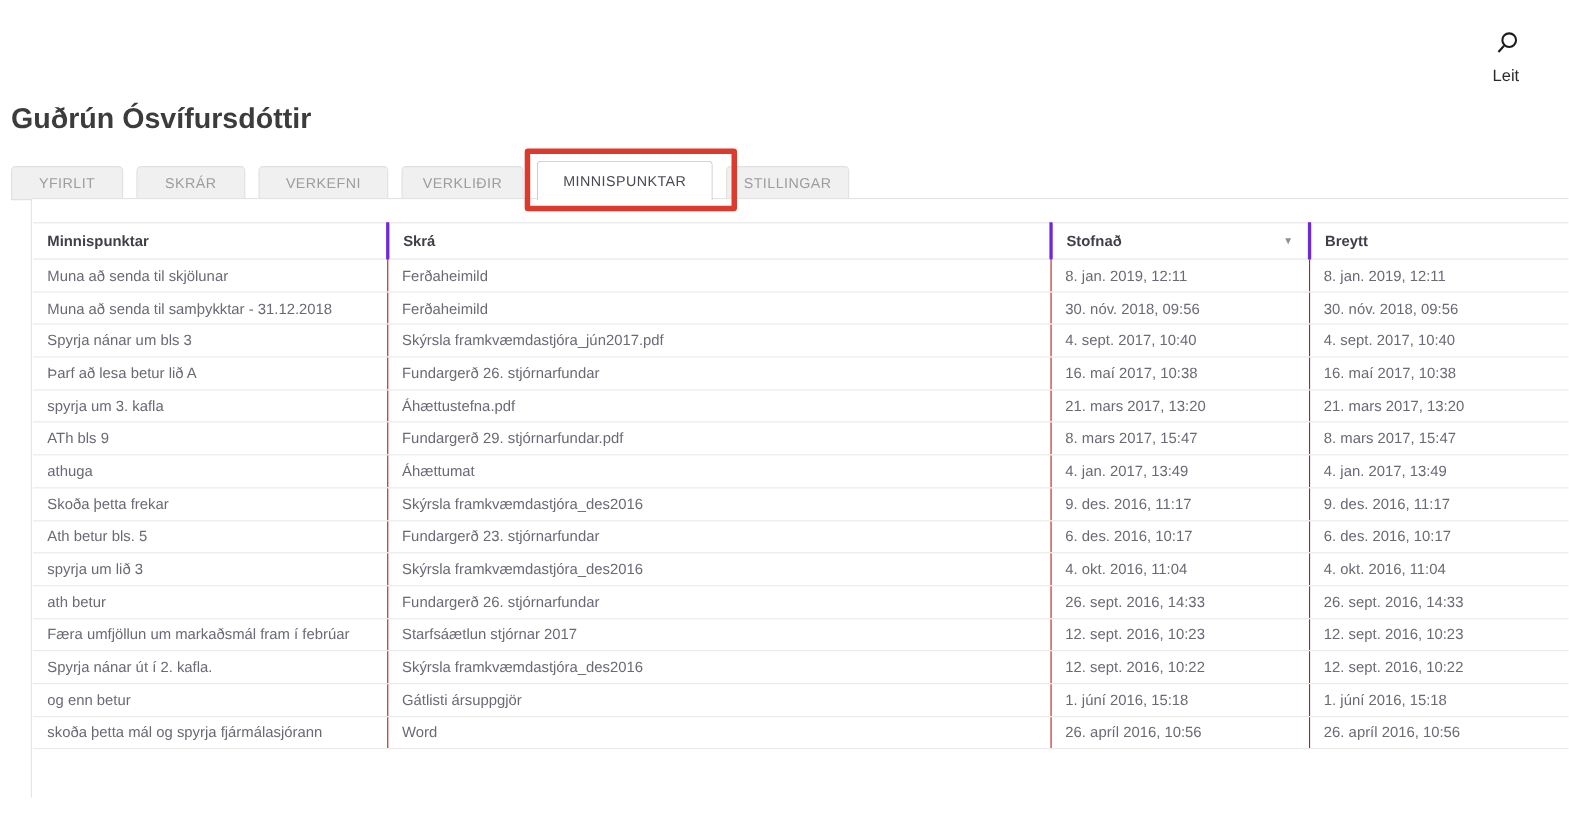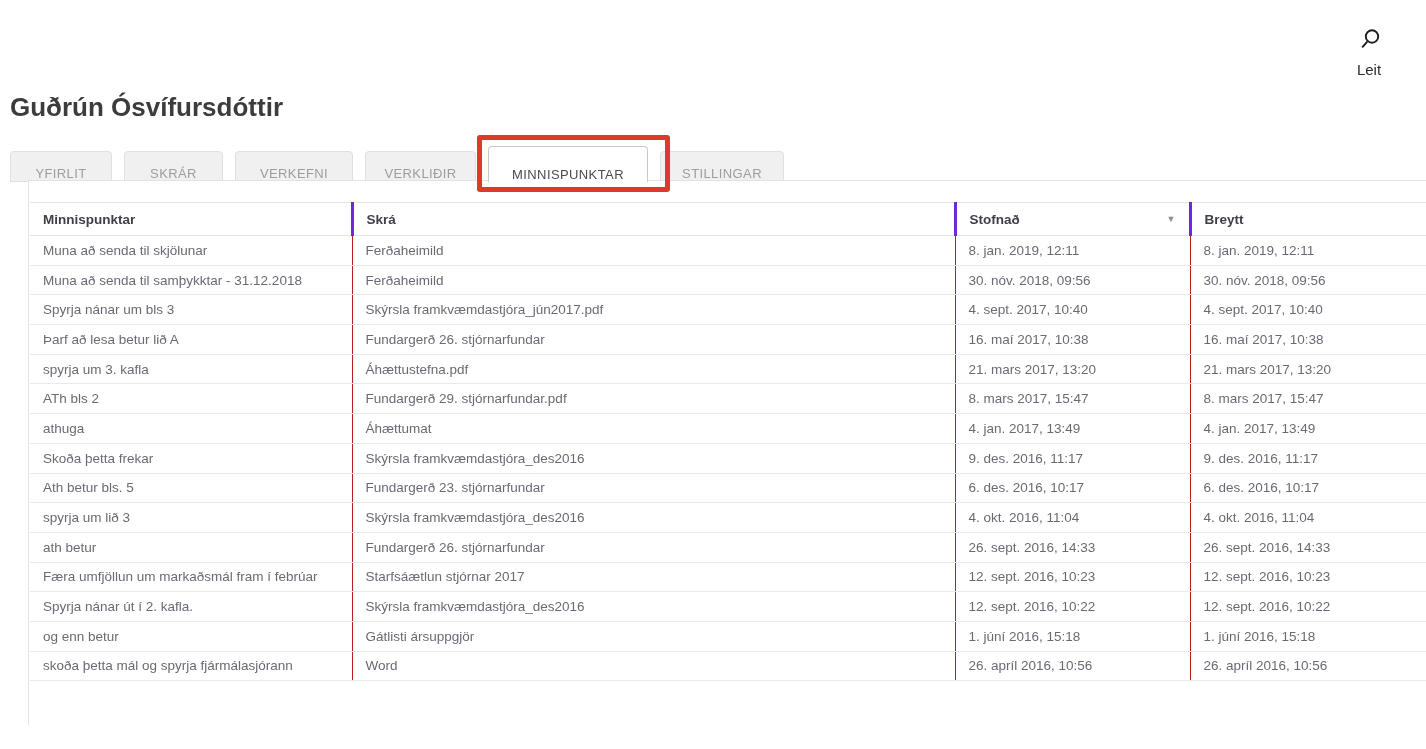--- a/index.html
+++ b/index.html
@@ -11,25 +11,25 @@
   .search-block { position:absolute; left:1340px; top:26px; width:58px; text-align:center; cursor:pointer; }
   .search-block svg { display:block; margin:0 auto 8px auto; }
   .search-label { font-size:15px; color:#2b2b2b; }
 
   
   .page-title { position:absolute; left:10px; top:92px; font-size:26px; font-weight:700; color:#3c3c3c; }
 
   
   .tab-strip { position:absolute; left:10px; top:146px; height:36px; display:flex; align-items:flex-end; gap:12px; }
   .tab { height:31px; background:#f0f0f0; border:1px solid #e0e0e0; border-radius:4px 4px 0 0;
-         display:flex; align-items:flex-end; justify-content:center; cursor:pointer;
+         display:flex; align-items:center; justify-content:center; cursor:pointer;
          font-size:13px; color:#9d9d9d; letter-spacing:0.4px; position:relative; }
   .tab:nth-child(1){ width:102px } .tab:nth-child(2){ width:99px }
   .tab:nth-child(3){ width:118px } .tab:nth-child(4){ width:111px }
-  .tab:nth-child(5){ width:160px } .tab:nth-child(6){ width:124px }
+  .tab:nth-child(5){ width:160px } .tab:nth-child(6){ width:112px }
   .tab.active { height:36px; background:#ffffff; border:1px solid #c9c9c9; border-bottom:none;
                 color:#4a4a55; z-index:3; }
 
   
   .annotation-box { position:absolute; left:477px; top:135px; width:193px; height:57px;
                     border:5px solid #dc3a2c; border-radius:3px; z-index:5; pointer-events:none; }
 
   
   .panel { position:absolute; left:28px; top:180px; width:1398px; height:545px;
            background:#ffffff; border:1px solid #e3e3e3; border-right:none; border-bottom:none; z-index:1; }
@@ -142,21 +142,21 @@
             <td>16. maí 2017, 10:38</td>
             <td>16. maí 2017, 10:38</td>
           </tr>
           <tr class="note-row">
             <td>spyrja um 3. kafla</td>
             <td>Áhættustefna.pdf</td>
             <td>21. mars 2017, 13:20</td>
             <td>21. mars 2017, 13:20</td>
           </tr>
           <tr class="note-row">
-            <td>ATh bls 2</td>
+            <td>ATh bls 9</td>
             <td>Fundargerð 29. stjórnarfundar.pdf</td>
             <td>8. mars 2017, 15:47</td>
             <td>8. mars 2017, 15:47</td>
           </tr>
           <tr class="note-row">
             <td>athuga</td>
             <td>Áhættumat</td>
             <td>4. jan. 2017, 13:49</td>
             <td>4. jan. 2017, 13:49</td>
           </tr>

